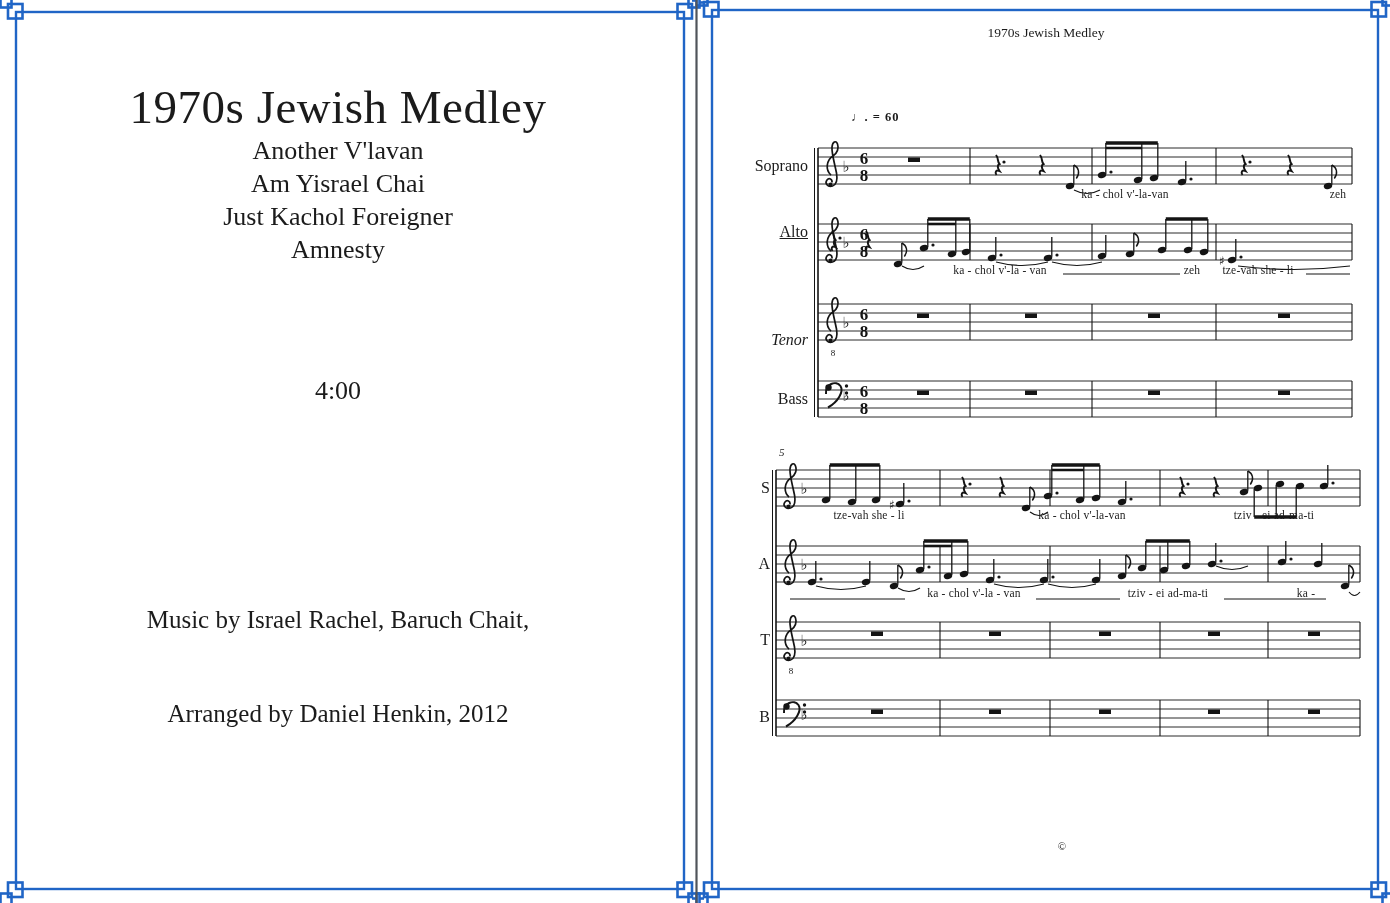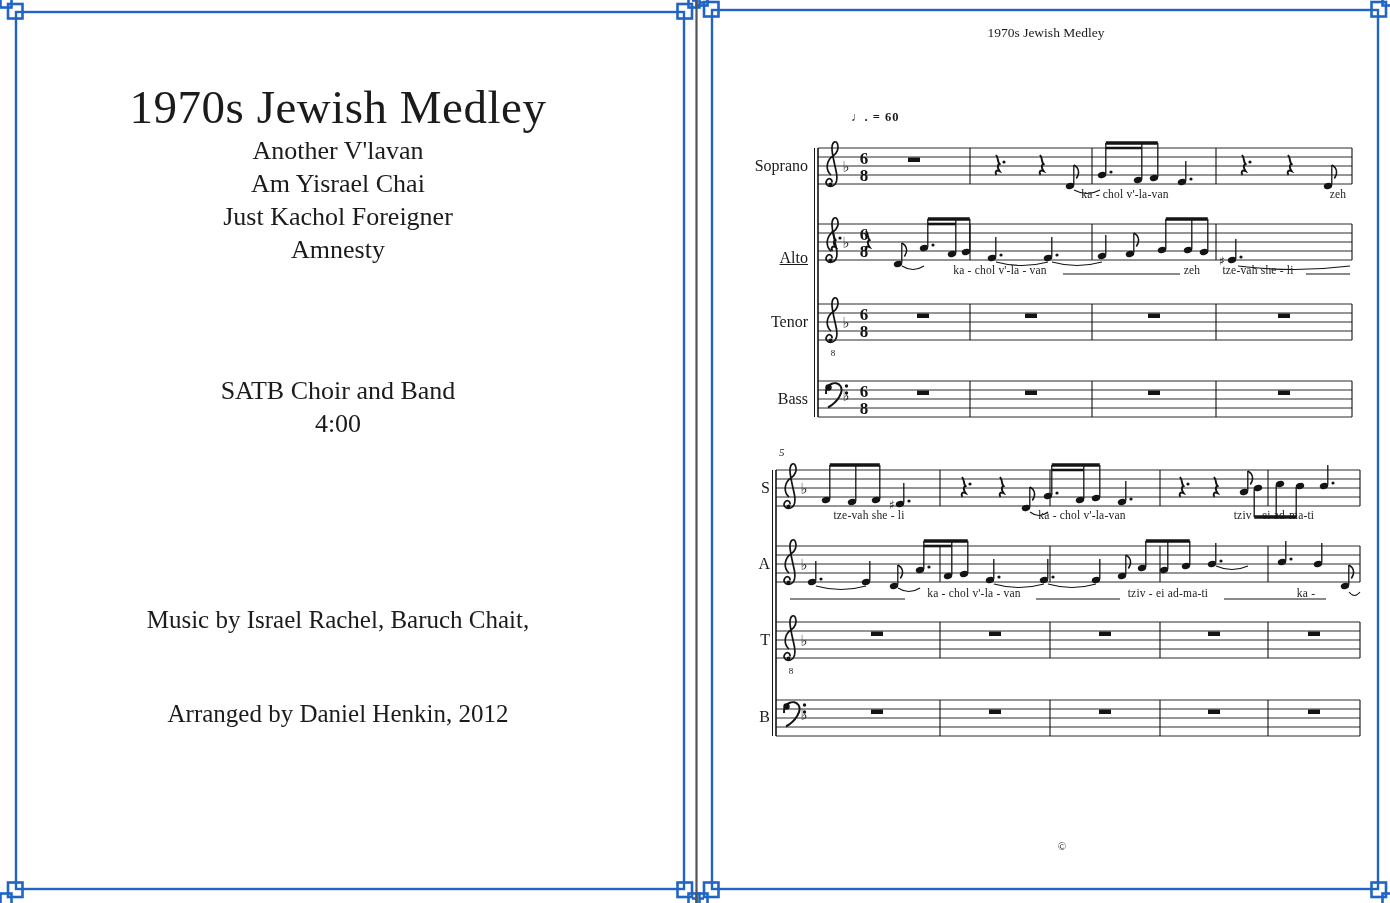--- a/index.html
+++ b/index.html
@@ -391,37 +391,36 @@
 
 <div>
   <div id="title-block">
     <div id="page-title">1970s Jewish Medley</div>
     <div class="song">Another V'lavan</div>
     <div class="song">Am Yisrael Chai</div>
     <div class="song">Just Kachol Foreigner</div>
     <div class="song">Amnesty</div>
   </div>
   <div id="ensemble-block">
-    <div>SATB Choir and Band</div>
     <div>4:00</div>
   </div>
   <div id="credits-block">
     <div>Music by Israel Rachel, Baruch Chait,</div>
   </div>
   <div id="arranged-block">Arranged by Daniel Henkin, 2012</div>
 </div>
 
 <div>
   <span class="abs hdr" style="left:1046px;top:25px;">1970s Jewish Medley</span>
   <span class="abs tempo" style="left:851px;top:110px;">♩. = 60</span>
   <span class="abs mnum" style="left:779px;top:446px;">5</span>
 
   <span class="abs stafflabel" style="left:808px;top:166px;">Soprano</span>
-  <span class="abs stafflabel" style="left:808px;top:258px;text-decoration:underline;">Alto</span>
-  <span class="abs stafflabel" style="left:808px;top:322px;">Tenor</span>
+  <span class="abs stafflabel" style="left:808px;top:232px;text-decoration:underline;">Alto</span>
+  <span class="abs stafflabel" style="left:808px;top:340px;font-style:italic;">Tenor</span>
   <span class="abs stafflabel" style="left:808px;top:399px;">Bass</span>
 
   <span class="abs stafflabel" style="left:770px;top:488px;">S</span>
   <span class="abs stafflabel" style="left:770px;top:564px;">A</span>
   <span class="abs stafflabel" style="left:770px;top:640px;">T</span>
   <span class="abs stafflabel" style="left:770px;top:717px;">B</span>
 
   <span class="abs lyric" style="left:1125px;top:188px;">ka  -  chol   v'-la-van</span>
   <span class="abs lyric" style="left:1338px;top:188px;">zeh</span>
   <span class="abs lyric" style="left:1000px;top:264px;">ka  -  chol   v'-la - van</span>

